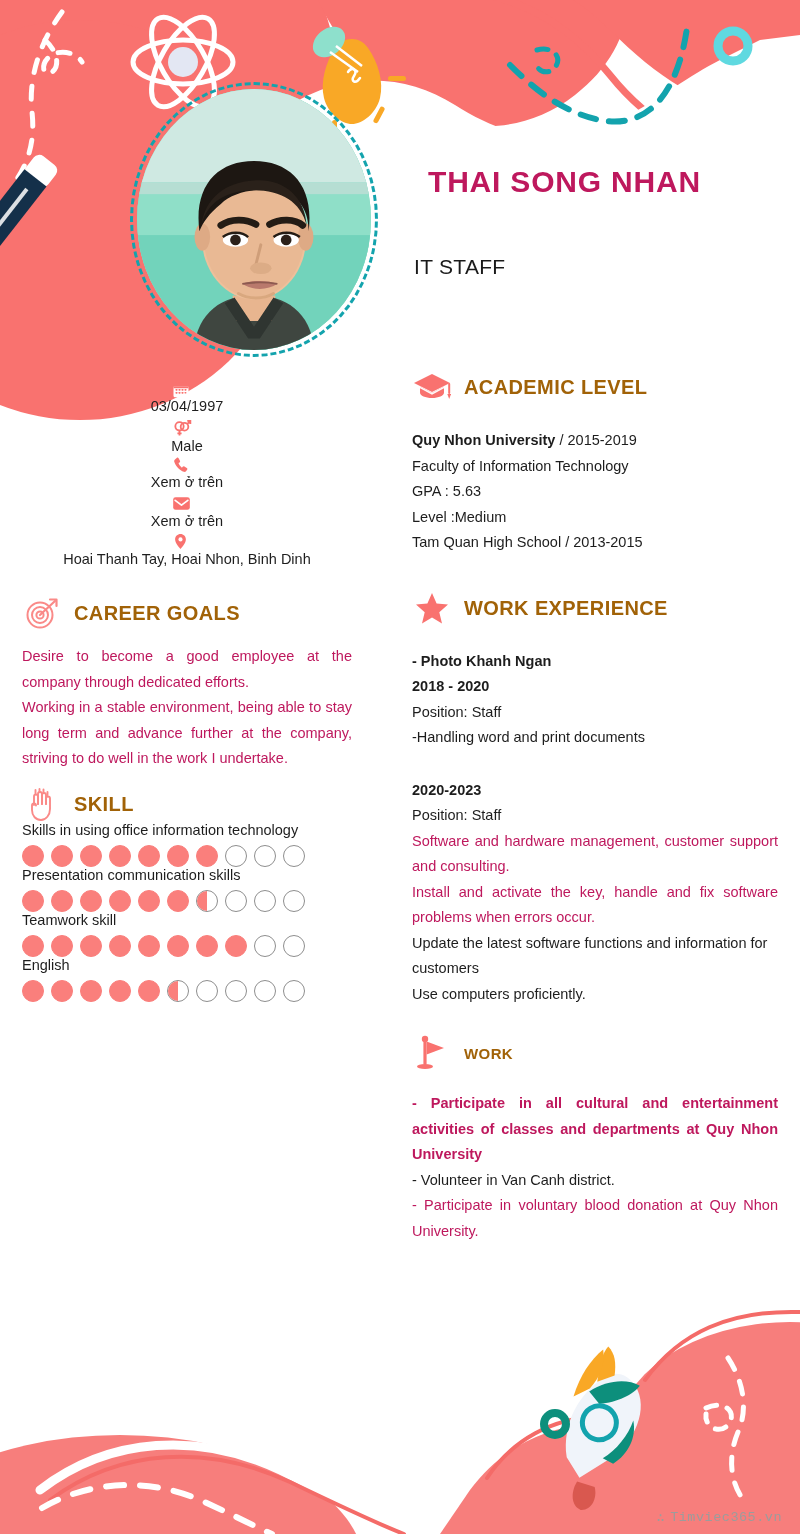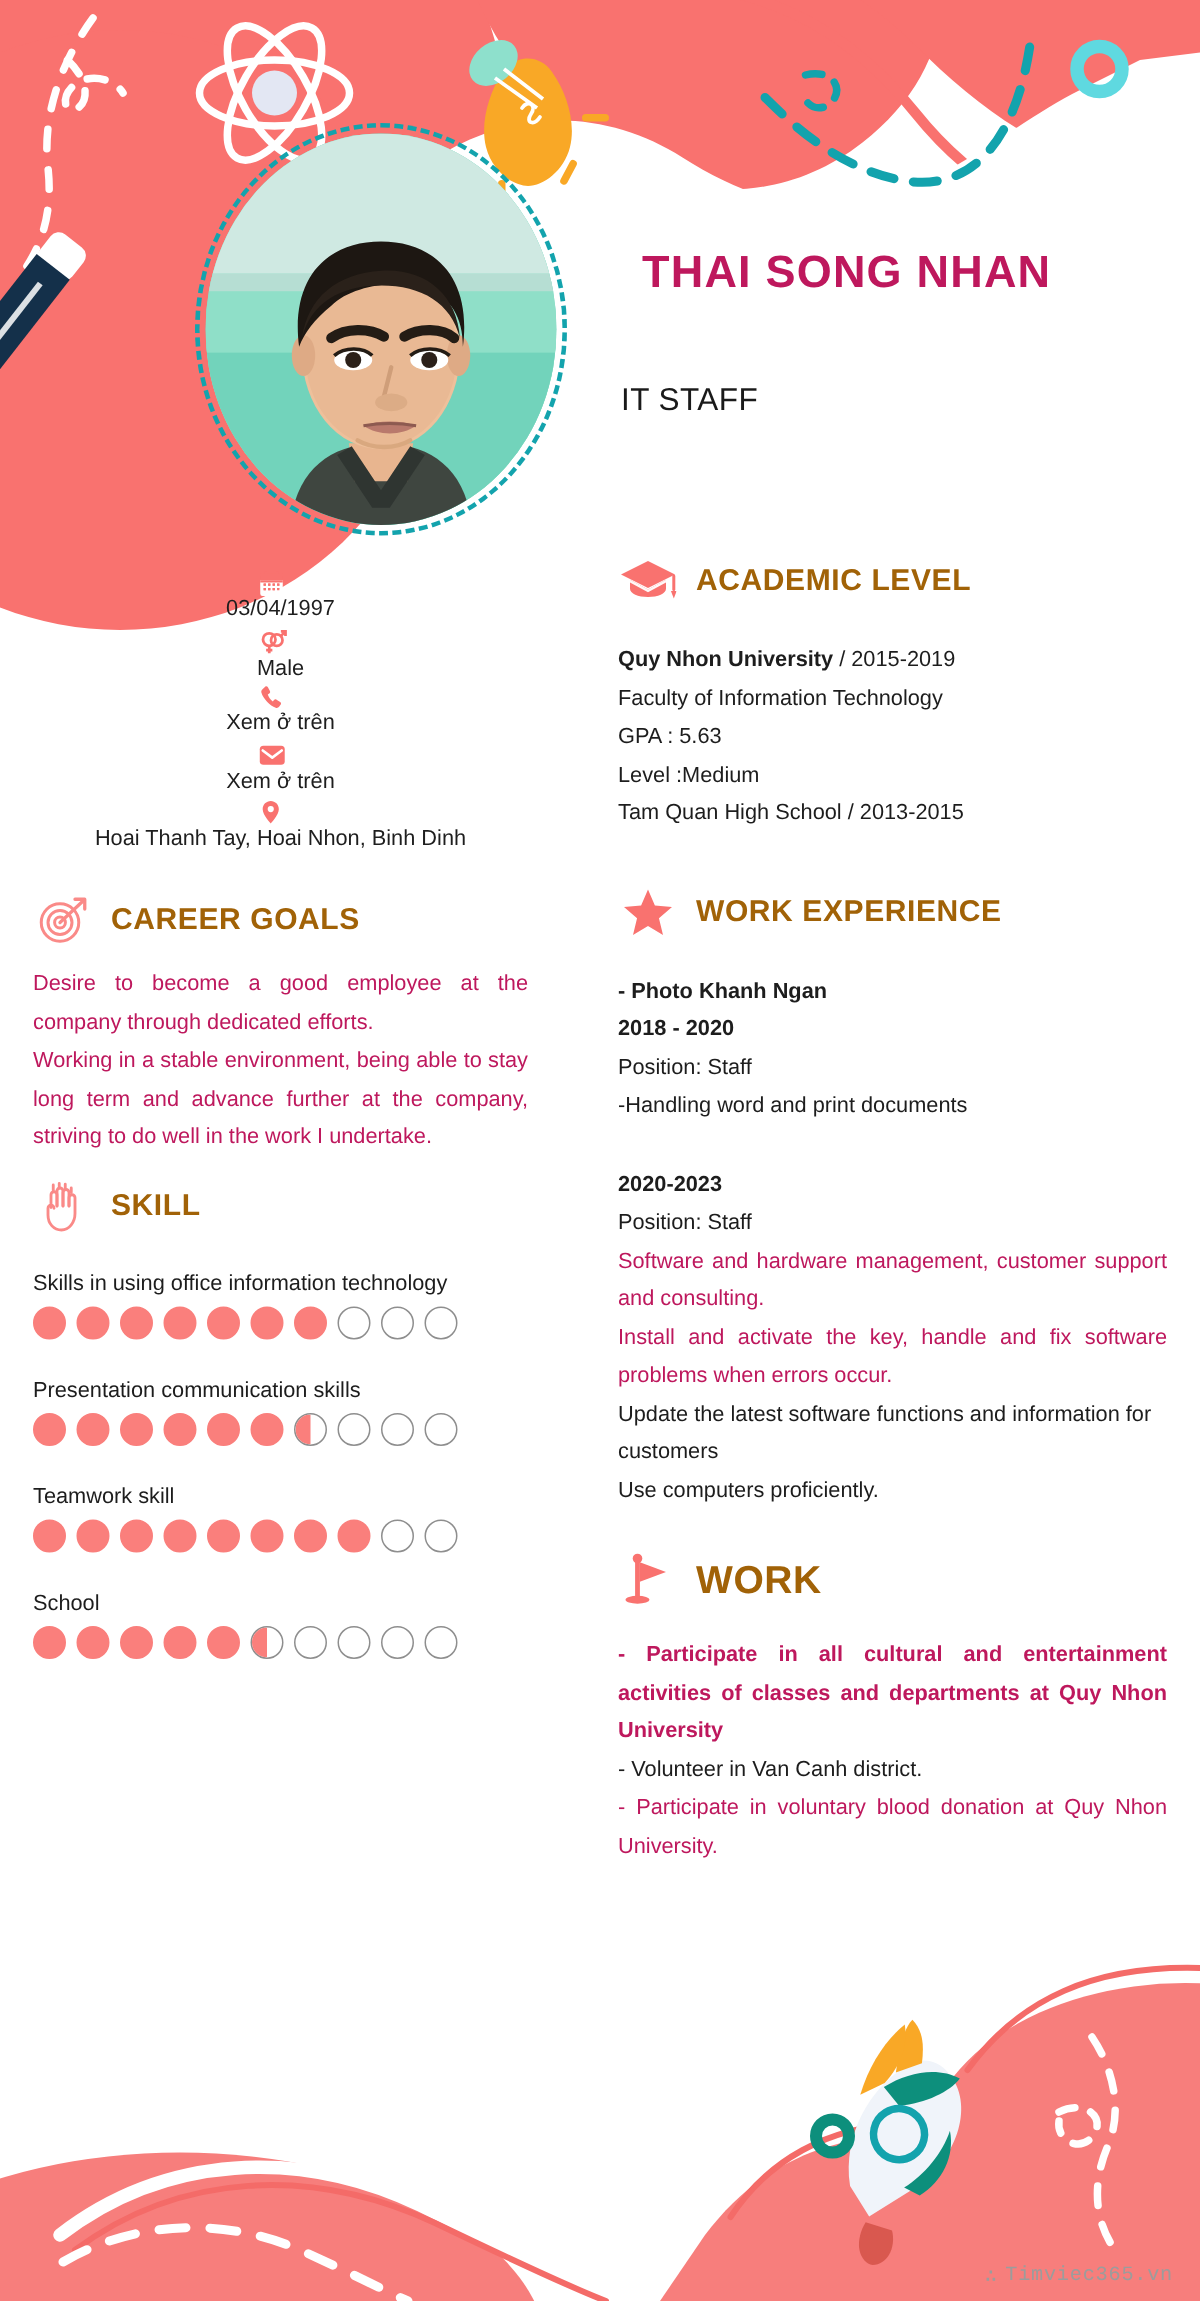--- a/index.html
+++ b/index.html
@@ -80,40 +80,40 @@
   .sec-head {
     display: flex; align-items: center;
     gap: 12px;
   }
   .sec-ico { width: 40px; min-width: 40px; display:flex; align-items:center; justify-content:center; }
   .sec-ico svg { display: block; }
   .sec-title {
     font-size: 20px; font-weight: bold; color: #a16207;
     letter-spacing: 0.4px;
   }
-  .sec-title.small { font-size: 26px; text-align: center; }
+  .sec-title.small { font-size: 15px; text-align: center; }
 
   
   .body-just {
     font-size: 14.5px;
     line-height: 25.5px;
     color: #be185d;
     text-align: justify;
   }
   .body-plain {
     font-size: 14.5px;
     line-height: 25.5px;
     color: #1d1d1d;
   }
   .b { font-weight: bold; }
 
   
   .skill-label {
     font-size: 14.5px; color: #1d1d1d;
-    margin-top: 26px; margin-bottom: 7px;
+    margin-top: 0; margin-bottom: 7px;
   }
   .dots { display: flex; gap: 7px; }
   .dot {
     width: 22px; height: 22px; border-radius: 50%;
     border: 1px solid #8e8e8e;
     background: #ffffff;
     position: relative;
     overflow: hidden;
   }
   .dot.full { background: #fa7f7c; border-color: #fa7f7c; }
@@ -412,21 +412,21 @@
             <span class="dot full"></span>
             <span class="dot full"></span>
             <span class="dot full"></span>
             <span class="dot full"></span>
             <span class="dot full"></span>
             <span class="dot"></span>
             <span class="dot"></span>
           </div>
       </div>
       <div>
-        <div class="skill-label">School</div>
+        <div class="skill-label">English</div>
         <div class="dots">
             <span class="dot full"></span>
             <span class="dot full"></span>
             <span class="dot full"></span>
             <span class="dot full"></span>
             <span class="dot full"></span>
             <span class="dot half"></span>
             <span class="dot"></span>
             <span class="dot"></span>
             <span class="dot"></span>

